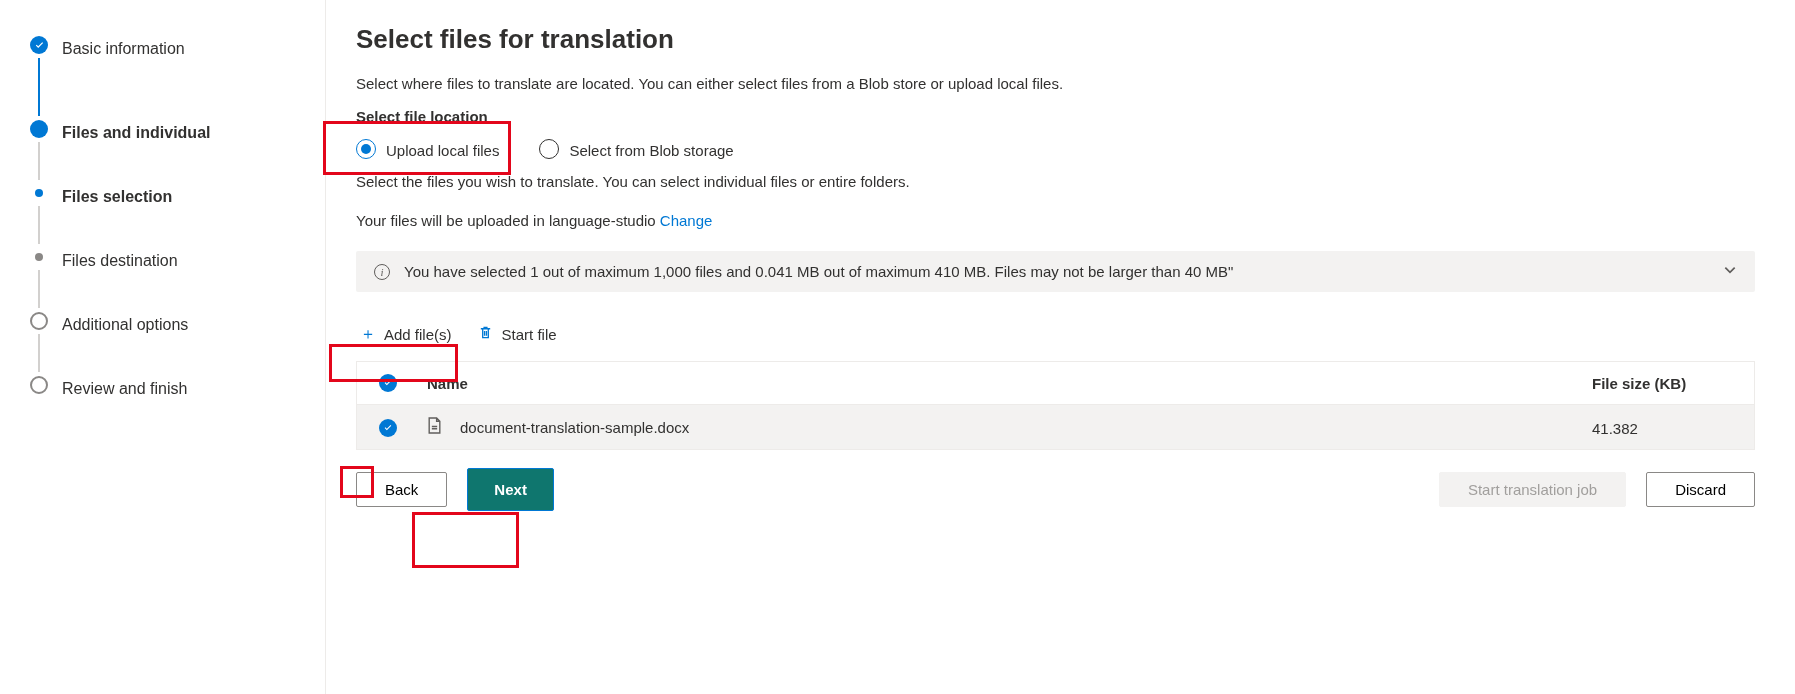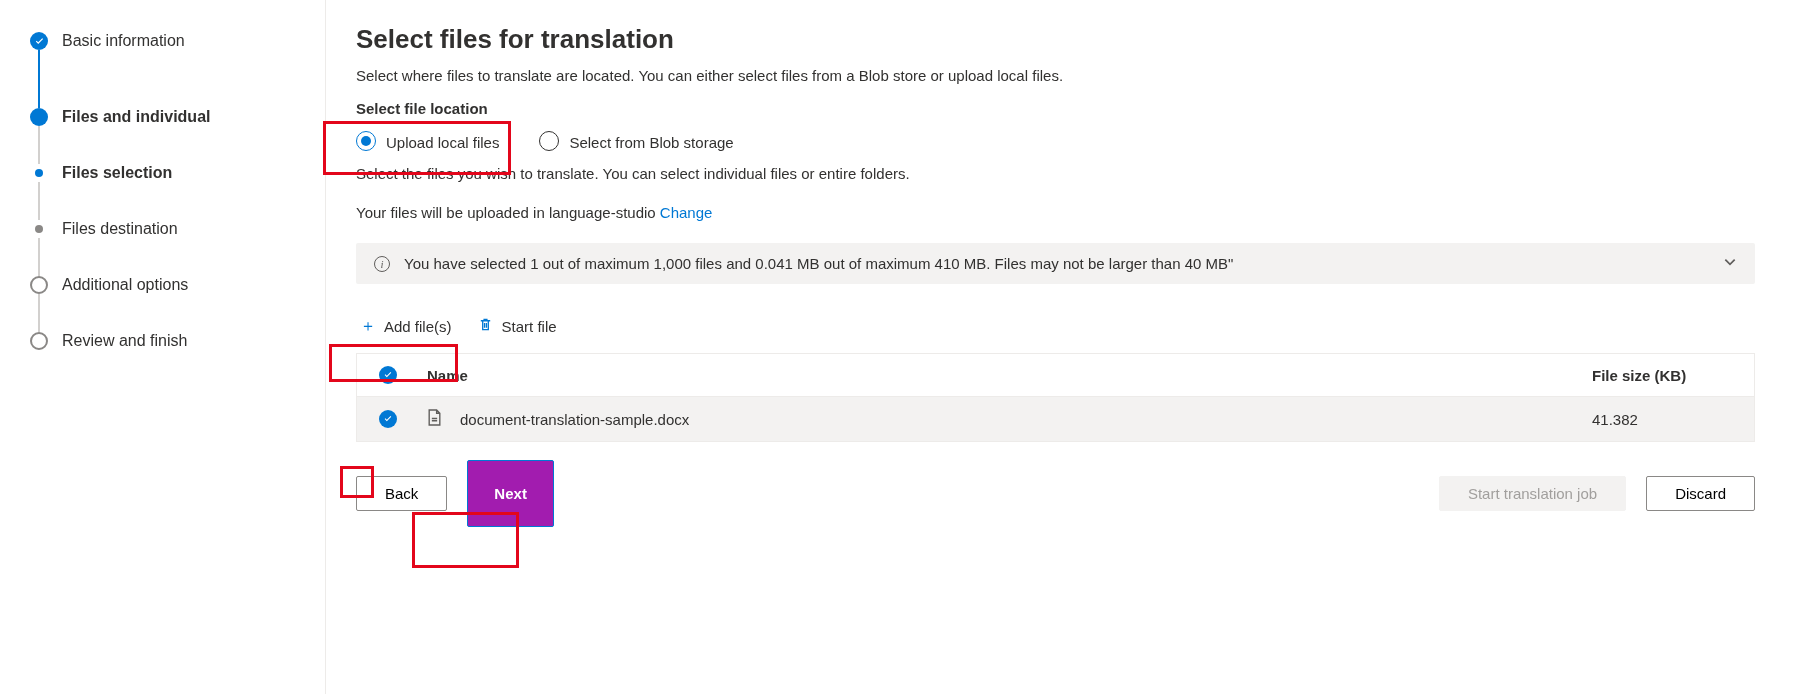--- a/index.html
+++ b/index.html
@@ -10,36 +10,36 @@
     
     .stepper { width: 325px; padding: 32px 0 0 30px; }
     .step { display: flex; align-items: center; gap: 14px; cursor: pointer; }
     .step .dot { width: 18px; height: 18px; border-radius: 50%; display: flex; align-items: center; justify-content: center; flex-shrink: 0; }
     .step.completed .dot { background: #0078D4; }
     .step.completed .dot svg { width: 11px; height: 11px; fill: #fff; }
     .step.active .dot { background: #0078D4; }
     .step.sub-active .dot { width: 8px; height: 8px; background: #0078D4; margin: 5px; }
     .step.sub-upcoming .dot { width: 8px; height: 8px; background: #8A8886; margin: 5px; }
     .step.upcoming .dot { width: 18px; height: 18px; border: 2px solid #8A8886; background: transparent; }
-    .step .label { font-size: 16px; color: #323130; }
+    .step .label { font-size: 16px; color: #323130; margin-top: 8px; }
     .step.active .label, .step.sub-active .label { font-weight: 600; }
     .connector { width: 2px; height: 40px; margin-left: 8px; }
     .connector.strong { background: #0078D4; height: 58px; }
     .connector.sub { background: #D2D0CE; height: 38px; }
     .sub-step { margin-left: 0; }
 
     
     .main {
       flex: 1;
       padding: 24px 40px 20px 30px;
       position: relative;
       min-height: 694px;
       border-left: 1px solid #EDEBE9;
     }
-    h1 { font-size: 26px; font-weight: 600; margin-bottom: 12px; }
+    h1 { font-size: 26px; font-weight: 600; margin-bottom: 20px; }
     .desc { font-size: 15px; color: #323130; margin-bottom: 16px; }
     .section-label { font-size: 15px; font-weight: 600; margin-bottom: 14px; }
 
     
     .radio-row { display: flex; gap: 40px; margin-bottom: 14px; }
     .radio { display: flex; align-items: flex-end; gap: 10px; cursor: pointer; font-size: 15px; }
     .radio .r-outer { width: 20px; height: 20px; border-radius: 50%; border: 1px solid #323130; display: flex; align-items: center; justify-content: center; }
     .radio.selected .r-outer { border-color: #0078D4; }
     .radio.selected .r-inner { width: 10px; height: 10px; border-radius: 50%; background: #0078D4; }
 
@@ -60,38 +60,38 @@
     .info-banner .info-icon { width: 16px; height: 16px; border: 1px solid #605E5C; border-radius: 50%; display:flex; align-items:center; justify-content:center; font-size:11px; color:#605E5C; font-style: italic; font-family: Georgia, serif;}
     .info-banner .chevron { margin-left: auto; color:#605E5C; }
 
     .toolbar { display: flex; gap: 18px; margin-bottom: 10px; align-items: center; }
     .tool-btn { display:flex; align-items:center; gap:8px; background:none; border:none; cursor:pointer; font-size:15px; color:#323130; padding: 6px 4px;}
     .tool-btn .ticon { color:#0078D4; font-size:16px; width:16px; }
     .trash-icon svg { width:15px; height:15px; stroke:#0078D4; fill:none; stroke-width:1.4; }
 
     
     .tbl { border: 1px solid #EDEBE9; }
-    .tbl-head, .tbl-row { display:flex; align-items:center; padding: 12px 22px; gap: 26px; }
+    .tbl-head, .tbl-row { display:flex; align-items:flex-end; padding: 12px 22px; gap: 26px; }
     .tbl-head { background:#fff; font-weight:600; border-bottom:1px solid #EDEBE9; font-size:15px;}
     .tbl-row { background:#F3F2F1; font-size:15px; }
     .col-check { width: 22px; display:flex; }
     .col-name { flex:1; display:flex; align-items:center; gap: 18px;}
     .col-size { width: 140px; text-align:left; }
     .check-circle { width:18px; height:18px; border-radius:50%; background:#0078D4; display:flex; align-items:center; justify-content:center; }
     .check-circle svg { width:10px; height:10px; fill:#fff; }
     .file-icon svg { width:15px; height:17px; stroke:#605E5C; fill:none; stroke-width:1.3; }
 
     
     .footer {
       display:flex; gap: 20px; align-items:center;
       padding-top: 18px;
     }
     .btn { font-size: 15px; padding: 8px 28px; border-radius: 2px; cursor:pointer; }
     .btn-default { background:#fff; border:1px solid #8A8886; }
-    .btn-primary { background:#a21caf; border:1px solid #0078D4; color:#fff; font-weight:600; padding:24px 26px;}
+    .btn-primary { background:#0f766e; border:1px solid #0078D4; color:#fff; font-weight:600; padding:12px 26px;}
     .btn-disabled { background:#F3F2F1; border:1px solid #F3F2F1; color:#A19F9D; cursor:default; }
     .spacer { flex:1; }
 
     
     .hl { position:absolute; border: 3px solid #E3061B; pointer-events:none; }
   </style>
 </head>
 <body>
 
 <div class="layout">

